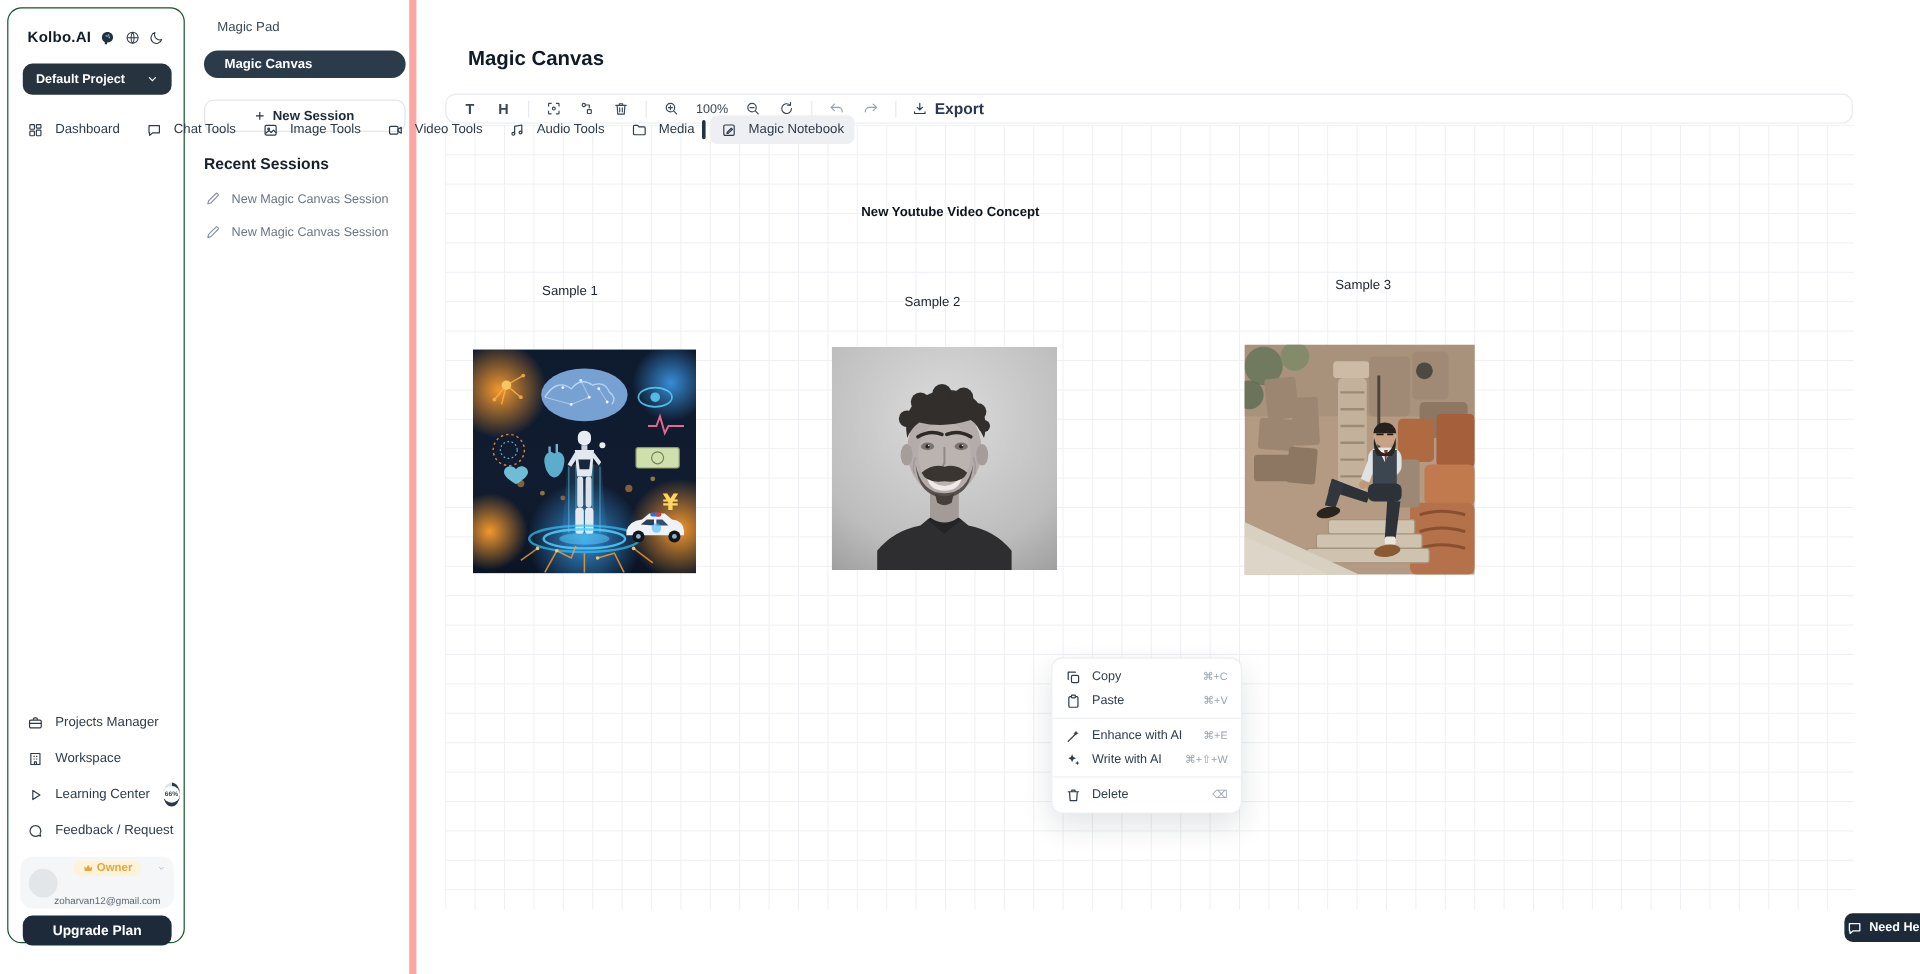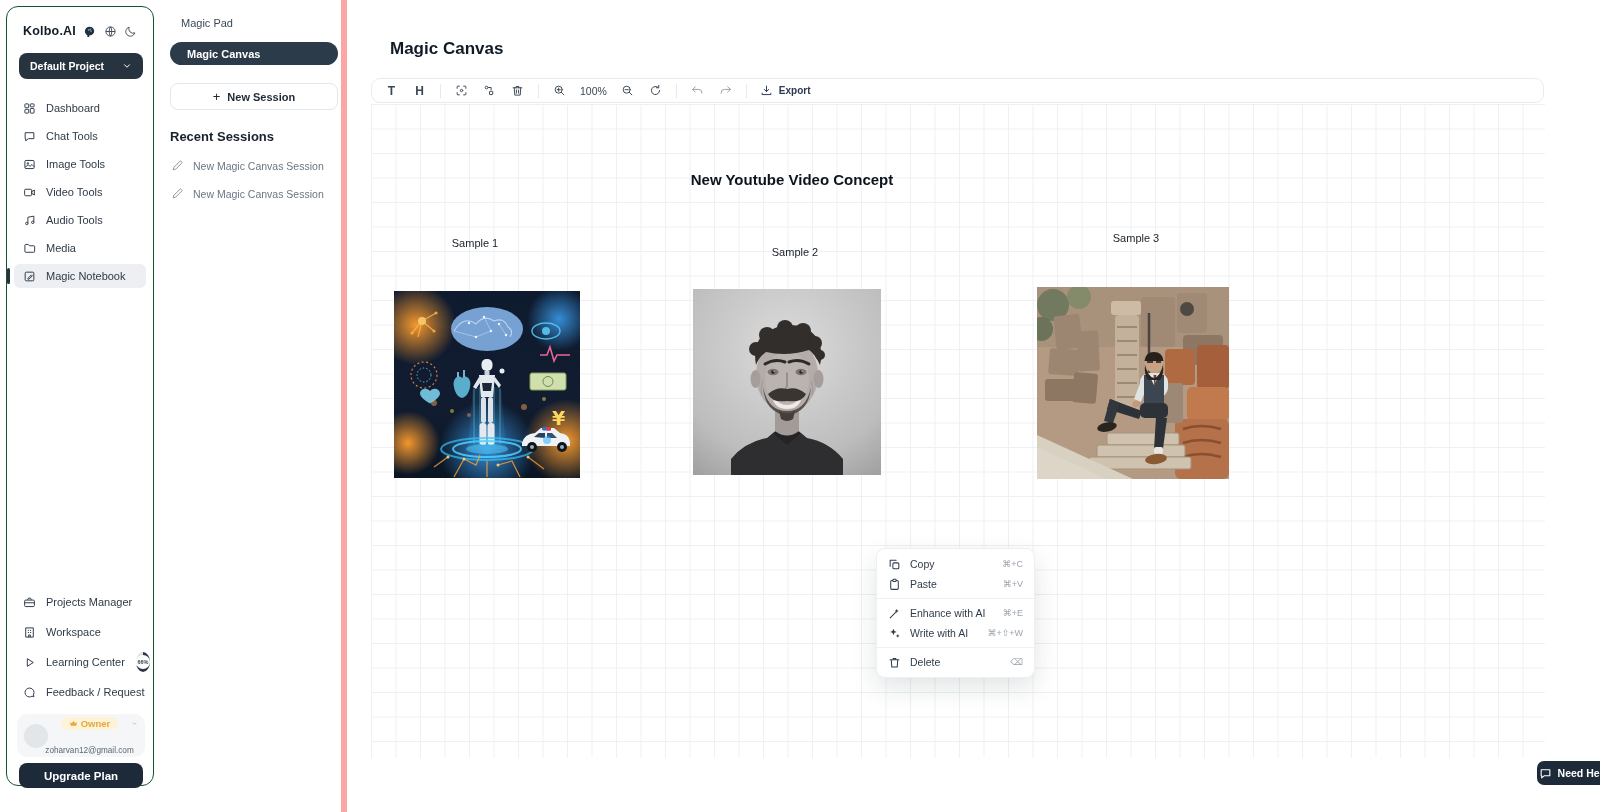--- a/index.html
+++ b/index.html
@@ -8,21 +8,21 @@
   svg { display:block; }
   .ic { width:13px; height:13px; flex:0 0 auto; }
 
   
   .left-sidebar { position:absolute; left:6px; top:6px; width:148px; height:780px; background:#fff; border:1px solid #14532d; border-radius:12px; z-index:10; }
   .logo-row { display:flex; align-items:center; gap:7px; padding:17px 16px 0 16px; }
   .brand { font-weight:bold; font-size:12.5px; color:#121d29; letter-spacing:.2px; white-space:nowrap; }
   .logo-row .sp { margin-left:auto; }
   .project-btn { margin:15px 10px 0 12px; height:26px; background:#27333f; border-radius:8px; color:#fff; font-size:10.5px; font-weight:bold; display:flex; align-items:center; padding:0 11px; cursor:pointer;text-align:right; }
   .project-btn .chev { margin-left:auto; }
-  .nav { margin-top:17px; padding:0 7px; display:flex; flex-direction:column; gap:4px; }
+  .nav { margin-top:17px; padding:0 7px; display:flex; flex-direction:row; gap:4px; }
   .nav-item { display:flex; align-items:center; gap:10px; height:24px; padding:0 9px; font-size:11px; color:#2e3a47; border-radius:6px; position:relative; cursor:pointer; white-space:nowrap; }
   .nav-item.active { background:#edeff2; }
   .nav-item.active::before { content:""; position:absolute; left:-7px; top:4px; width:3px; height:16px; background:#27333f; border-radius:2px; }
   .bottom-nav { position:absolute; left:7px; right:7px; top:583px; display:flex; flex-direction:column; gap:6px; }
   .ring { width:20px; height:20px; border-radius:50%; background:conic-gradient(#2b3948 0 66%, #dde2e7 66% 100%); display:flex; align-items:center; justify-content:center; margin-left:1px; }
   .ring b { width:14px; height:14px; border-radius:50%; background:#fff; font-size:5.5px; font-weight:bold; color:#3a4653; display:flex; align-items:center; justify-content:center; }
   .user-card { position:absolute; left:10px; top:707px; width:128px; height:43px; background:#f5f6f8; border-radius:10px; display:flex; align-items:center; padding:0 7px; gap:7px; }
   .avatar { width:24px; height:24px; border-radius:50%; background:#e3e6e9; flex:0 0 auto; }
   .user-col { display:flex; flex-direction:column; align-items:center; gap:16px; min-width:0; }
   .owner-badge { background:#fcf3d9; color:#e7a63b; font-size:9.5px; font-weight:bold; border-radius:9px; padding:1px 8px; display:flex; align-items:center; gap:3px; }
@@ -39,29 +39,29 @@
   .recent-heading { margin:19px 0 0 15px; font-size:13px; font-weight:bold; color:#17202b; }
   .recent-item { margin:15px 0 0 16px; display:flex; gap:9px; align-items:center; font-size:10.5px; color:#6b7683; cursor:pointer; }
 
   
   .page-title { position:absolute; left:390px; top:39px; font-size:17px; font-weight:bold; color:#101a26; }
   .toolbar { position:absolute; left:371px; top:78px; width:1173px; height:25px; border:1px solid #e8ebef; border-radius:9px; background:#fff; display:flex; align-items:center; padding:0 12px; gap:13px; color:#3b4754; z-index:6; }
   .tool { min-width:15px; display:flex; justify-content:center; align-items:center; font-size:12px; font-weight:bold; cursor:pointer; }
   .tool.muted { color:#97a1ab; }
   .tb-divider { width:1px; height:14px; background:#e6e9ed; }
   .zoom-level { font-size:10.5px; color:#3b4754; cursor:default; }
-  .export-btn { display:flex; align-items:center; gap:6px; color:#2b3850; font-weight:bold; font-size:10px; cursor:pointer; }
+  .export-btn { display:flex; align-items:center; gap:6px; color:#2b3850; font-weight:bold; font-size:13px; cursor:pointer; }
 
   .canvas { position:absolute; left:371px; top:104px; width:1174px; height:654px; background-color:#fff; z-index:1;
     background-image:linear-gradient(#eef0f3 1px, transparent 1px), linear-gradient(90deg, #eef0f3 1px, transparent 1px);
     background-size:24.5px 24.5px; }
-  .canvas-title { position:absolute; left:421px; top:67px; transform:translateX(-50%); font-size:15px; font-weight:bold; color:#0c141d; white-space:nowrap; cursor:text; }
+  .canvas-title { position:absolute; left:421px; top:67px; transform:translateX(-50%); font-size:11px; font-weight:bold; color:#0c141d; white-space:nowrap; cursor:text; }
   .sample-label { position:absolute; transform:translateX(-50%); font-size:11px; color:#20262e; white-space:nowrap; cursor:text; }
   .sample-1 { left:104px; top:133px; }
-  .sample-2 { left:424px; top:142px; }
+  .sample-2 { left:406px; top:142px; }
   .sample-3 { left:765px; top:128px; }
   .canvas-image { position:absolute; overflow:hidden; cursor:pointer; }
   .img-1 { left:23px; top:187px; width:186px; height:187px; }
   .img-2 { left:322px; top:185px; width:188px; height:186px; }
   .img-3 { left:666px; top:183px; width:192px; height:192px; }
 
   
   .ctx-menu { position:absolute; left:505px; top:444px; width:159px; background:#fff; border:1px solid #edeff2; border-radius:9px; box-shadow:0 10px 26px rgba(20,30,45,.12); padding:5px 0; z-index:8; }
   .ctx-row { display:flex; align-items:center; gap:9px; padding:0 11px; height:20px; font-size:10.5px; color:#303c49; cursor:pointer; }
   .ctx-sc { margin-left:auto; font-size:9px; color:#9aa3ad; }

